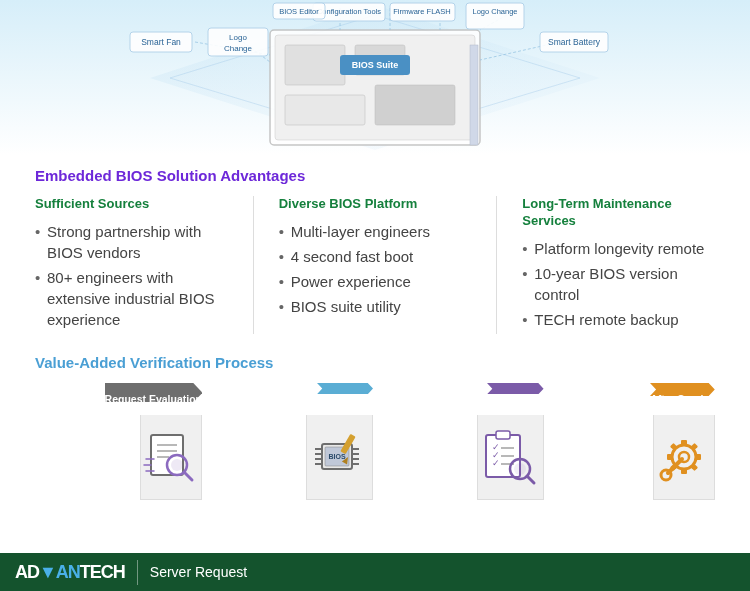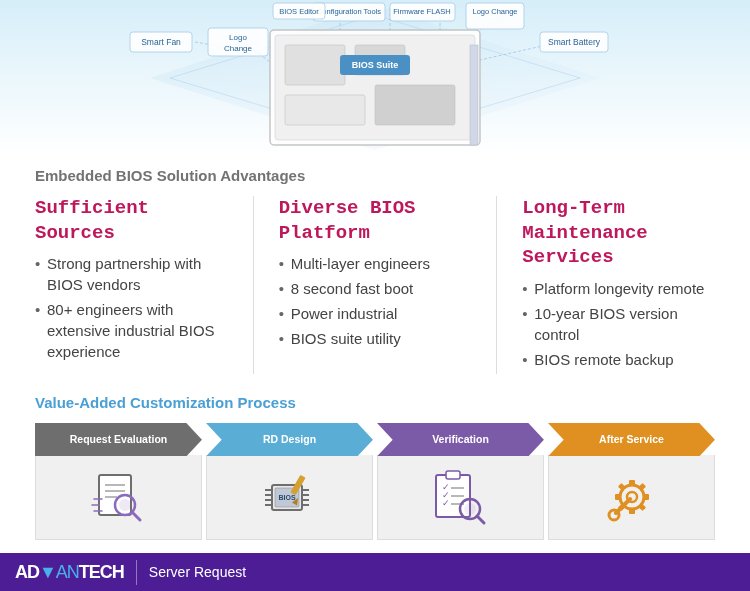--- a/index.html
+++ b/index.html
@@ -28,43 +28,42 @@
       width: 100%;
       height: 100%;
     }
 
     
     .content-area {
       padding: 12px 35px 10px 35px;
     }
 
     .section-title-main {
-      color: #737373;
+      color: #6d28d9;
       font-size: 15px;
       font-weight: bold;
       margin-bottom: 12px;
     }
 
     .columns-row {
       display: flex;
       gap: 20px;
       align-items: flex-start;
     }
 
     .column {
       flex: 1;
     }
 
     .column-title {
-      font-size: 19px;
-      font-weight: bold;
-      color: #be185d;
+      font-size: 13px;
+      font-weight: bold;
+      color: #15803d;
       margin-bottom: 8px;
       line-height: 1.3;
-      font-family: Liberation Mono, monospace;
     }
 
     .bullet-list {
       list-style: none;
       padding: 0;
     }
 
     .bullet-list li {
       font-size: 15px;
       color: #444;
@@ -93,21 +92,21 @@
       margin-bottom: 12px;
     }
 
     
     .footer {
       position: absolute;
       bottom: 0;
       left: 0;
       right: 0;
       height: 38px;
-      background: #4c1d95;
+      background: #14532d;
       display: flex;
       align-items: center;
       padding: 0 15px;
       gap: 0;
     }
 
     .footer-brand {
       display: flex;
       align-items: center;
       gap: 0;
@@ -152,20 +151,21 @@
     .process-wrapper {
       display: flex;
       gap: 4px;
       width: 100%;
     }
 
     .process-block {
       flex: 1;
       display: flex;
       flex-direction: column;
+      align-items: flex-end;
     }
 
     .chevron-label {
       position: relative;
       height: 32px;
       display: flex;
       align-items: center;
       justify-content: center;
       font-size: 10.5px;
       font-weight: bold;
@@ -273,41 +273,41 @@
         <li>80+ engineers with extensive industrial BIOS experience</li>
       </ul>
     </div>
 
     <div class="col-divider"></div>
 
     <div class="column">
       <div class="column-title">Diverse BIOS Platform</div>
       <ul class="bullet-list">
         <li>Multi-layer engineers</li>
-        <li>8 second fast boot</li>
-        <li>Power industrial</li>
+        <li>4 second fast boot</li>
+        <li>Power experience</li>
         <li>BIOS suite utility</li>
       </ul>
     </div>
 
     <div class="col-divider"></div>
 
     <div class="column">
       <div class="column-title">Long-Term Maintenance Services</div>
       <ul class="bullet-list">
         <li>Platform longevity remote</li>
         <li>10-year BIOS version control</li>
-        <li>BIOS remote backup</li>
+        <li>TECH remote backup</li>
       </ul>
     </div>
   </div>
 </div>
 
 <div class="value-section">
-  <h2 class="value-title">Value-Added Customization Process</h2>
+  <h2 class="value-title">Value-Added Verification Process</h2>
 
   <div class="process-wrapper">
 
     <div class="process-block">
       <div class="chevron-label">
         <svg class="chevron-bg" viewBox="0 0 160 32" preserveAspectRatio="none" xmlns="http://www.w3.org/2000/svg">
           <polygon points="0,0 145,0 160,16 145,32 0,32" fill="#6e6e6e"></polygon>
         </svg>
         <span>Request Evaluation</span>
       </div>
@@ -328,21 +328,21 @@
           <line x1="5" y1="44" x2="13" y2="44" stroke="#8b6abf" stroke-width="1.5" stroke-linecap="round"></line>
         </svg>
       </div>
     </div>
 
     <div class="process-block">
       <div class="chevron-label">
         <svg class="chevron-bg" viewBox="0 0 160 32" preserveAspectRatio="none" xmlns="http://www.w3.org/2000/svg">
           <polygon points="0,0 145,0 160,16 145,32 0,32 15,16" fill="#5aadd4"></polygon>
         </svg>
-        <span>RD Design</span>
+        <span>RD Diverse</span>
       </div>
       <div class="icon-box">
         <svg width="65" height="55" viewBox="0 0 65 55" xmlns="http://www.w3.org/2000/svg">
 
           <rect x="15" y="15" width="30" height="25" rx="2" fill="#e8e8e8" stroke="#6e6e6e" stroke-width="2"></rect>
           <rect x="18" y="18" width="24" height="19" rx="1" fill="#c0c8d8" stroke="#808080" stroke-width="0.5"></rect>
           <text x="30" y="30" text-anchor="middle" fill="#2a4a6a" font-size="7" font-weight="bold">BIOS</text>
 
           <line x1="8" y1="20" x2="15" y2="20" stroke="#6e6e6e" stroke-width="2"></line>
           <line x1="8" y1="25" x2="15" y2="25" stroke="#6e6e6e" stroke-width="2"></line>
@@ -414,18 +414,18 @@
         </svg>
       </div>
     </div>
 
   </div>
 </div>
 
 <div class="footer">
   <div class="footer-brand">
     <span class="footer-ad">AD</span>
-    <span style="font-size:18px; font-weight:normal; color:#4ab0e8; letter-spacing:-1px;">▼AN</span>
+    <span style="font-size:18px; font-weight:bold; color:#4ab0e8; letter-spacing:-1px;">▼AN</span>
     <span class="footer-tech">TECH</span>
   </div>
   <div class="footer-divider"></div>
   <span class="footer-subtitle">Server Request</span>
 </div>
 
 </body></html>

